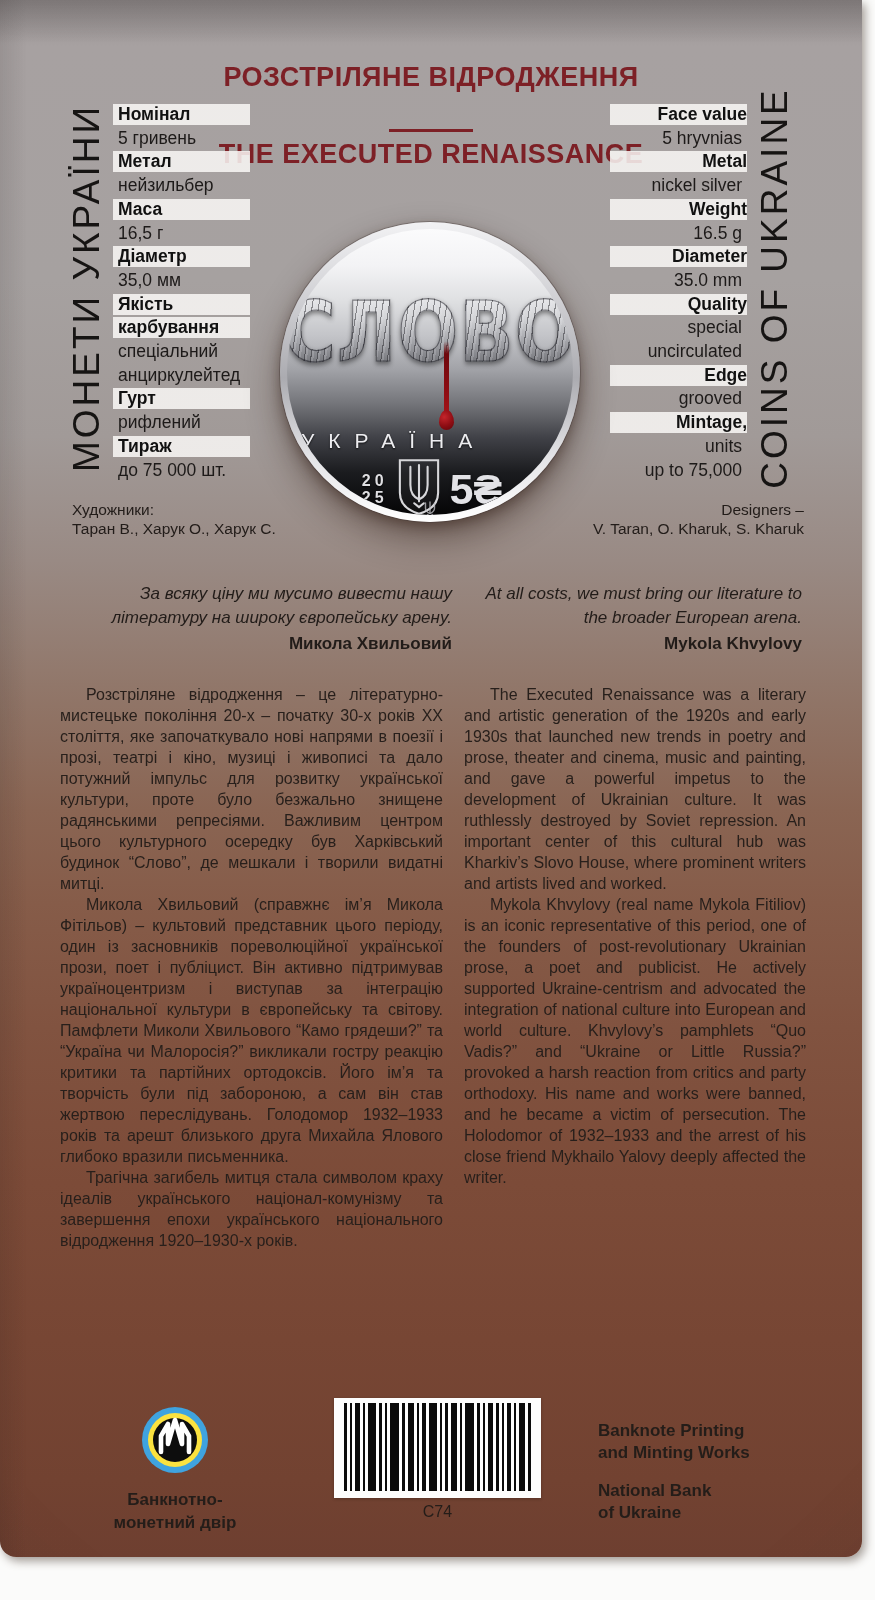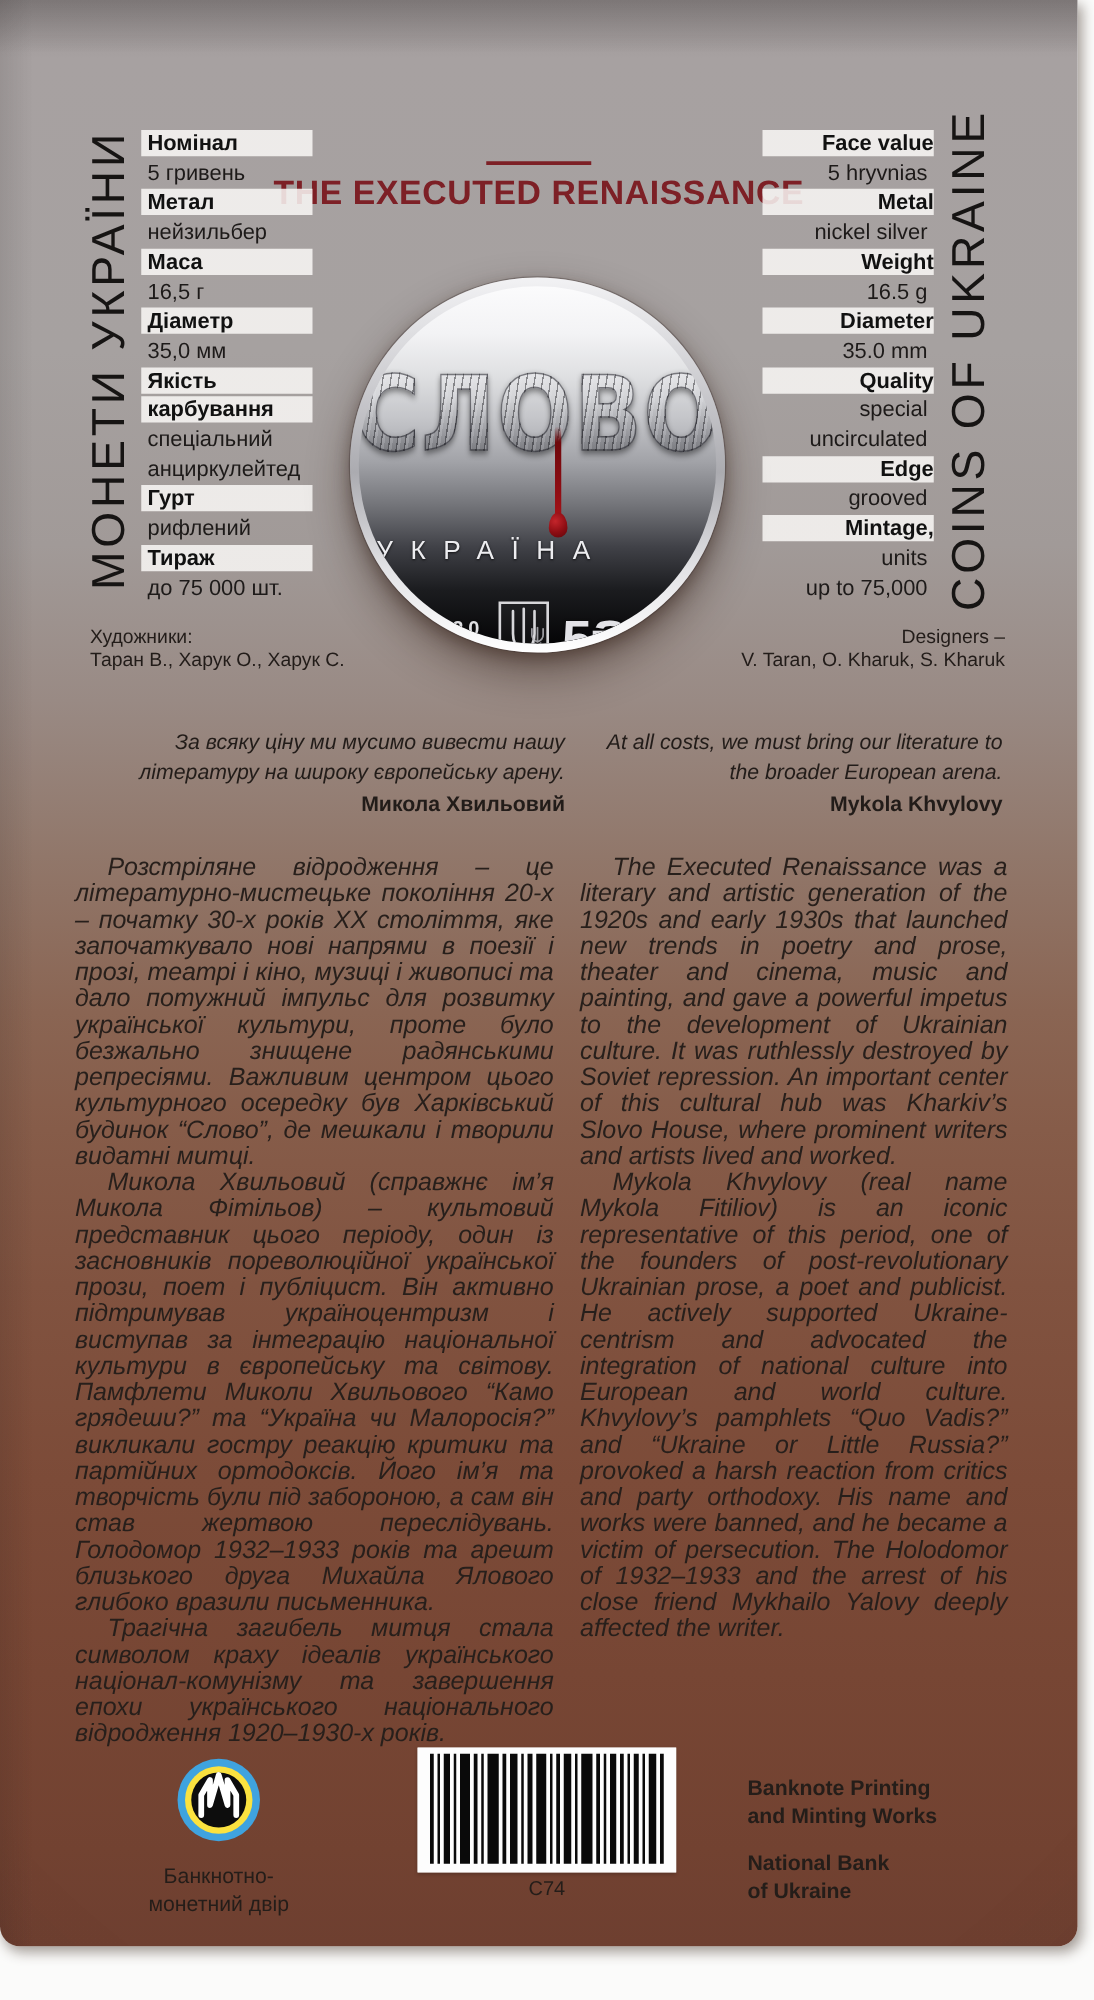--- a/index.html
+++ b/index.html
@@ -74,59 +74,60 @@
   .blood{position:absolute;left:152px;top:112px;}
   .blood-stream{width:5px;height:72px;margin-left:5px;border-radius:3px;
     background:linear-gradient(180deg,rgba(110,8,12,.0) 0%,#6e080c 18%,#8e0d13 70%,#a31318 100%);}
   .blood-drop{width:15px;height:20px;margin-top:-3px;
     border-radius:50% 50% 50% 50% / 62% 62% 38% 38%;
     background:radial-gradient(circle at 35% 35%,#c4252b,#8e0d13 55%,#5f060a 100%);}
   .coin-country{position:absolute;left:0;top:200px;width:100%;text-align:left;
     font-size:21px;font-weight:500;color:#ededf0;letter-spacing:14px;text-indent:14px;
     text-shadow:0 1px 2px rgba(0,0,0,.8);}
   .coin-bottom-row{position:absolute;left:0;top:229px;width:100%;
-    display:flex;justify-content:center;align-items:center;gap:9px;margin-top:22px;}
+    display:flex;justify-content:center;align-items:center;gap:9px;}
   .coin-year{font-size:16px;font-weight:bold;line-height:17px;letter-spacing:4px;text-indent:4px;
     color:#dfdfe2;text-align:center;text-shadow:0 1px 2px rgba(0,0,0,.8);}
   .coin-denom{font-size:43px;font-weight:bold;color:#e2e2e6;line-height:52px;
     text-shadow:0 1px 3px rgba(0,0,0,.8);}
   .coin-mintmark{position:absolute;left:50%;top:272px;transform:translateX(-50%);opacity:.8;}
   
   .credits{position:absolute;top:500px;font-size:15.5px;line-height:19px;color:#221c19;}
   .credits-uk{left:72px;text-align:left;}
   .credits-en{left:432px;width:372px;text-align:right;}
   
   .quote{position:absolute;top:582px;font-size:17px;line-height:24px;color:#221c19;text-align:right;}
   .quote-uk{left:74px;width:378px;}
   .quote-en{left:458px;width:344px;}
   .quote .q-text{font-style:italic;}
   .quote .q-author{font-weight:bold;margin-top:2px;}
   
   .body-col{position:absolute;top:684px;text-align:justify;color:#271f1b;
-    font-size:20px;line-height:21px;font-style:italic;}
+    font-size:16px;line-height:21px;}
   .body-uk{left:60px;width:383px;}
   .body-en{left:464px;width:342px;}
   .body-col p{margin:0;text-indent:26px;}
   
   .mint-block{position:absolute;left:90px;top:1406px;width:170px;text-align:center;}
   .mint-logo{display:inline-block;}
-  .mint-name{margin-top:10px;font-size:17px;line-height:23px;font-weight:400;color:#241d19;}
+  .mint-name{margin-top:10px;font-size:17px;line-height:23px;font-weight:700;color:#241d19;}
   .barcode-box{position:absolute;left:334px;top:1398px;width:207px;height:100px;background:#fdfdfd;
     box-shadow:0 1px 3px rgba(0,0,0,.25);}
   .barcode-code{position:absolute;left:334px;top:1503px;width:207px;text-align:center;
     font-size:16px;color:#241d19;}
   .bank-block{position:absolute;left:598px;top:1420px;font-size:17px;line-height:22px;
     font-weight:600;color:#241d19;}
   .bank-block .group{margin-bottom:16px;}
 </style>
 </head>
 <body>
 
 <div class="card">
 
+  <div class="title title-uk">РОЗСТРІЛЯНЕ ВІДРОДЖЕННЯ</div>
   <div class="title-divider"></div>
   <div class="title title-en">THE EXECUTED RENAISSANCE</div>
 
   <div class="v-text v-left">МОНЕТИ УКРАЇНИ</div>
   <div class="v-text v-right">COINS OF UKRAINE</div>
 
   <div class="specs specs-left">
       <div class="spec-label">Номінал</div>
       <div class="spec-value">5 гривень</div>
       <div class="spec-label">Метал</div>

